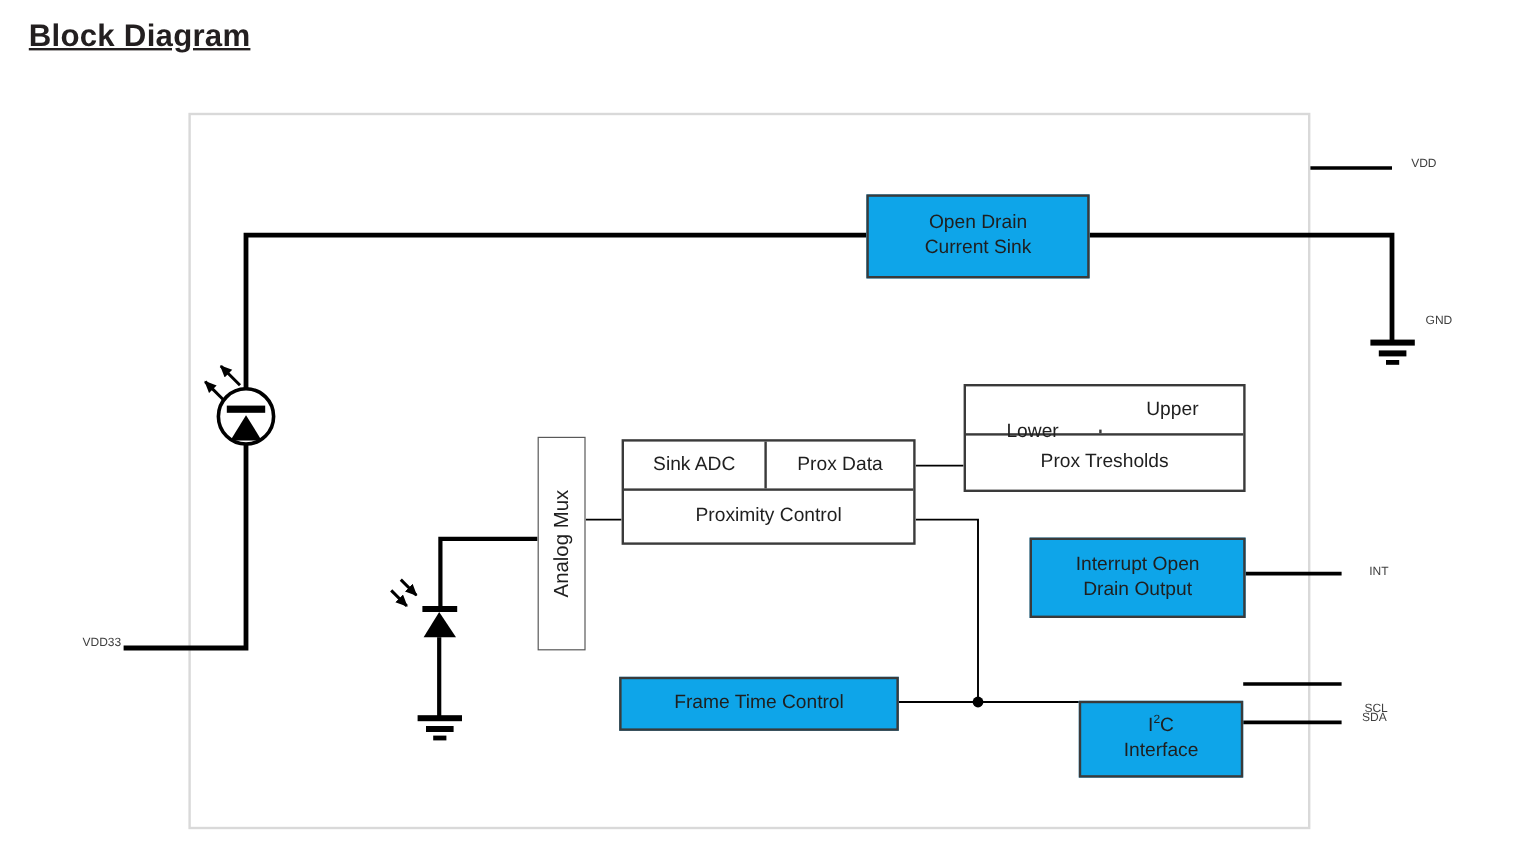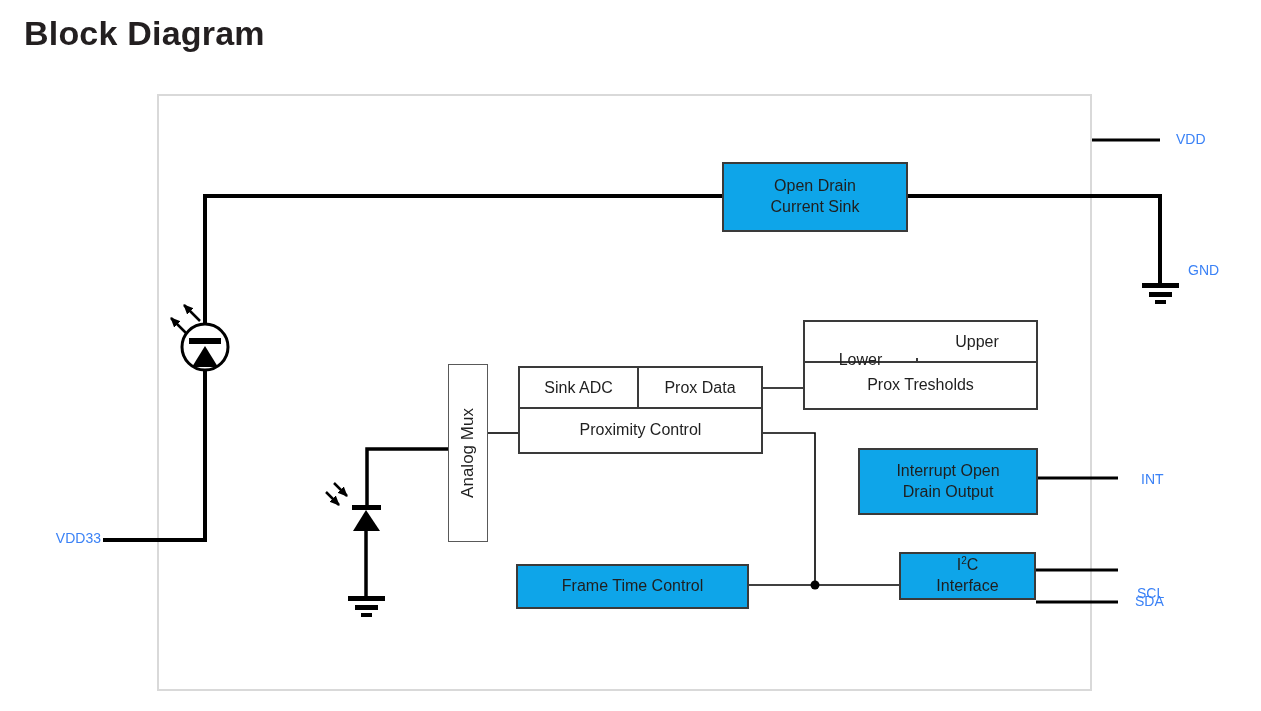--- a/index.html
+++ b/index.html
@@ -2,42 +2,42 @@
 <html><head>
 <meta charset="utf-8">
 <style>
   * { margin:0; padding:0; box-sizing:border-box; }
   html,body { background:#ffffff; }
   body { width:1261px; height:711px; font-family:"Liberation Sans", sans-serif; }
   #stage { position:relative; width:1261px; height:711px; background:#fff; overflow:hidden; }
 
   #page-title {
     position:absolute; left:24px; top:14px;
-    font-size:34px; font-weight:bold; color:#231f20; letter-spacing:.2px;
+    font-size:26px; font-weight:bold; color:#231f20; letter-spacing:.2px;text-decoration:underline;
   }
 
   #chip-outline {
     position:absolute; left:157px; top:94px; width:935px; height:597px;
     border:2px solid #d9d9d9; background:transparent;
   }
 
   #wires { position:absolute; left:0; top:0; width:1261px; height:711px; z-index:2; }
 
   .blk {
     position:absolute; z-index:3; background:#0ea5e9;
     border:2px solid #3a3a3a; color:#1f1f1f;
     display:flex; flex-direction:column; align-items:center; justify-content:center;
     font-size:16px; line-height:1.3; text-align:center;
   }
   .blk .ln { white-space:nowrap; }
 
   #blk-open-drain   { left:722px; top:162px; width:186px; height:70px; }
   #blk-interrupt    { left:858px; top:448px; width:180px; height:67px; }
   #blk-frame-time   { left:516px; top:564px; width:233px; height:45px; }
-  #blk-i2c          { left:899px; top:552px; width:137px; height:48px; }
+  #blk-i2c          { left:899px; top:584px; width:137px; height:64px; }
   #blk-i2c sup { font-size:10px; line-height:0; }
 
   .gridblk { position:absolute; z-index:3; background:#fff; border:2px solid #3a3a3a; color:#1f1f1f; font-size:16px; }
   #blk-prox { left:518px; top:366px; width:245px; height:88px; }
   #blk-thresholds { left:803px; top:320px; width:235px; height:90px; }
   .grow { display:flex; }
   .gcell { display:flex; align-items:center; justify-content:center; white-space:nowrap; }
   #blk-prox .grow1 { height:41px; border-bottom:2px solid #3a3a3a; }
   #blk-prox .c1 { width:119px; border-right:2px solid #3a3a3a; }
   #blk-prox .c2 { flex:1;text-align:center; }
@@ -53,21 +53,21 @@
     background:#fff; border:1px solid #595959;
   }
   #blk-analog-mux .vlabel {
     position:absolute; left:-69px; top:69px; width:176px; height:38px;
     transform:rotate(-90deg);
     display:flex; align-items:center; justify-content:center;
     font-size:17px; color:#1f1f1f; white-space:nowrap;
   }
 
   .pin-label {
-    position:absolute; z-index:3; font-size:14px; color:#3b82f6; white-space:nowrap;
+    position:absolute; z-index:3; font-size:10px; color:#404040; white-space:nowrap;
   }
   #pin-vdd   { left:1176px; top:131px; }
   #pin-gnd   { left:1188px; top:262px; }
   #pin-int   { left:1141px; top:471px; }
   #pin-scl   { left:1137px; top:585px; }
   #pin-sda   { left:1135px; top:593px; }
   #pin-vdd33 { left:39px;  top:530px; width:62px; text-align:right; }
 </style>
 </head>
 <body>

